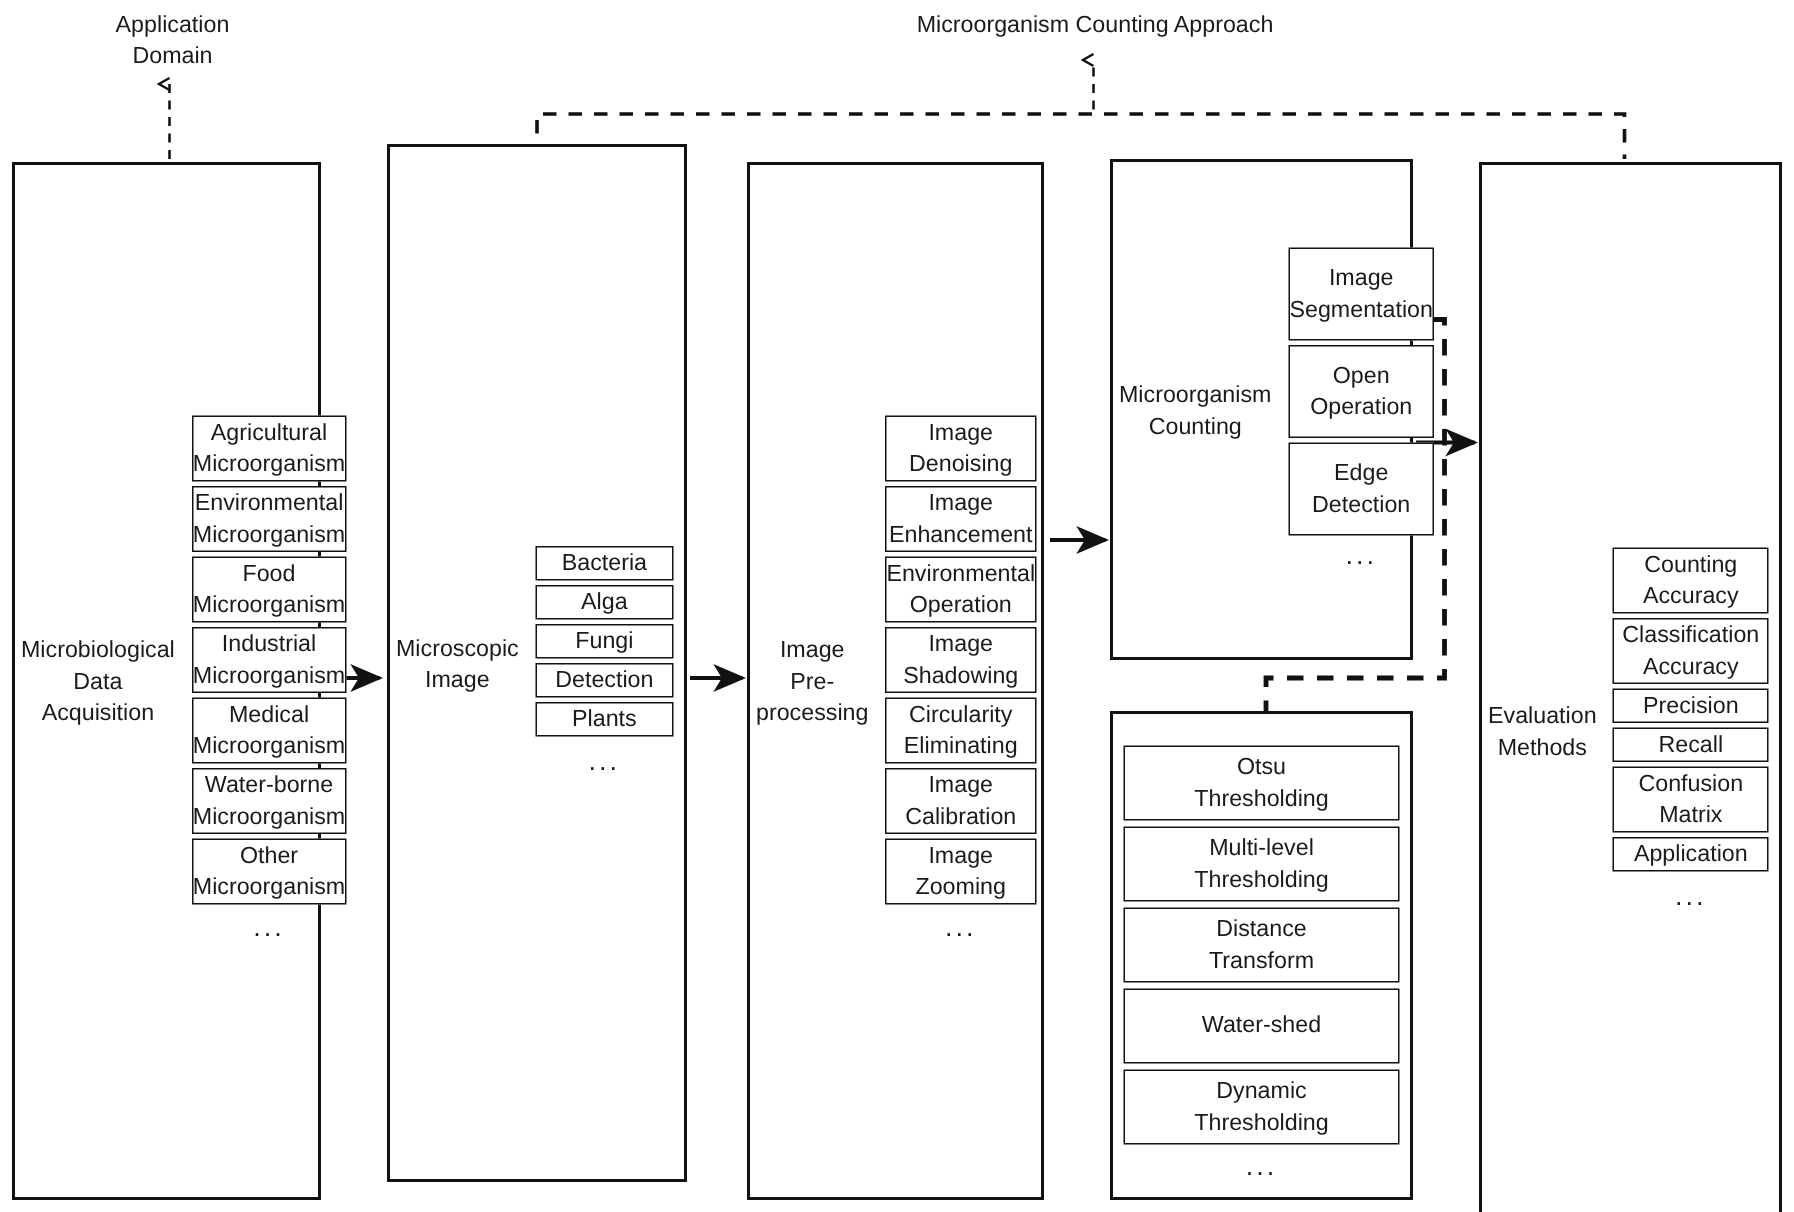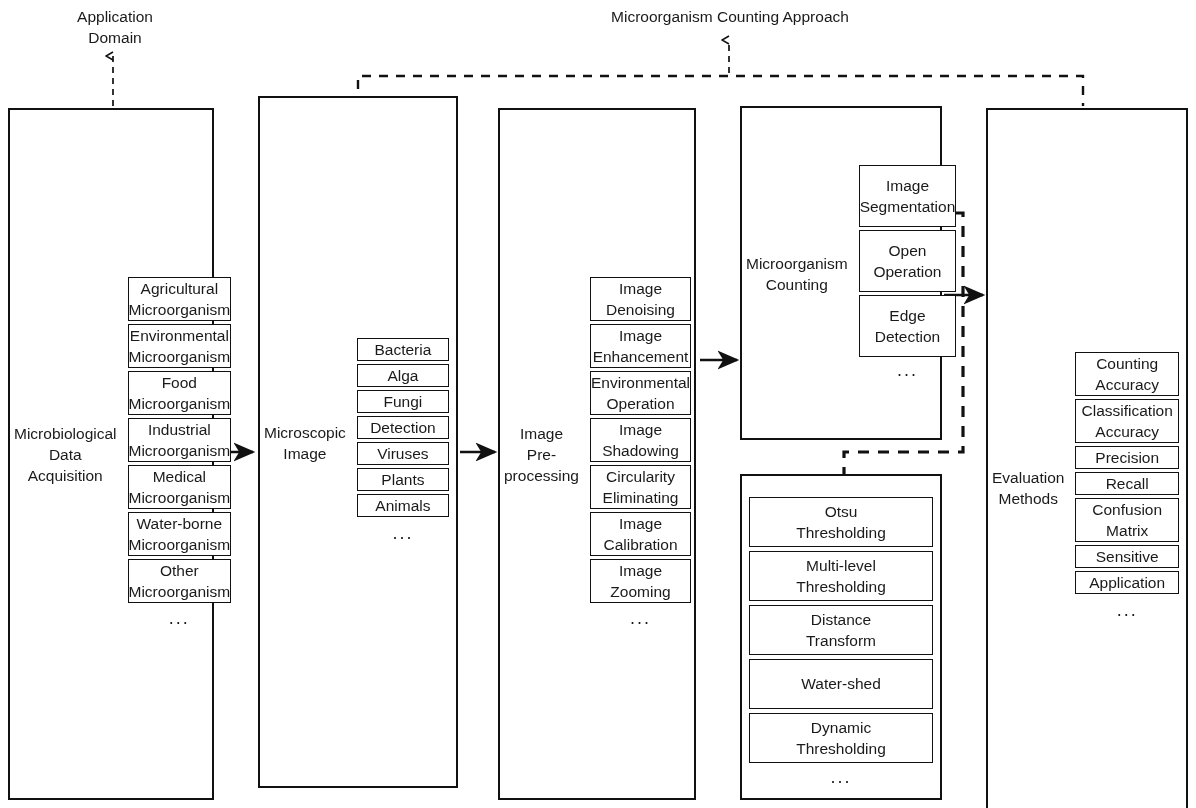--- a/index.html
+++ b/index.html
@@ -184,23 +184,21 @@
   </div>
 
   <div class="column" id="col-image">
     <div class="col-title">Microscopic
 Image</div>
     <div class="items">
       <div class="item">Bacteria</div>
       <div class="item">Alga</div>
       <div class="item">Fungi</div>
       <div class="item">Detection</div>
-      <div class="item">Viruses</div>
       <div class="item">Plants</div>
-      <div class="item">Animals</div>
       <div class="ellipsis">...</div>
     </div>
   </div>
 
   <div class="column" id="col-prep">
     <div class="col-title">Image
 Pre-processing</div>
     <div class="items">
       <div class="item">Image Denoising</div>
       <div class="item">Image
@@ -253,19 +251,18 @@
 Methods</div>
     <div class="items">
       <div class="item">Counting
 Accuracy</div>
       <div class="item">Classification
 Accuracy</div>
       <div class="item">Precision</div>
       <div class="item">Recall</div>
       <div class="item">Confusion
 Matrix</div>
-      <div class="item">Sensitive</div>
       <div class="item">Application</div>
       <div class="ellipsis">...</div>
     </div>
   </div>
 
 </div>
 
 </body></html>

